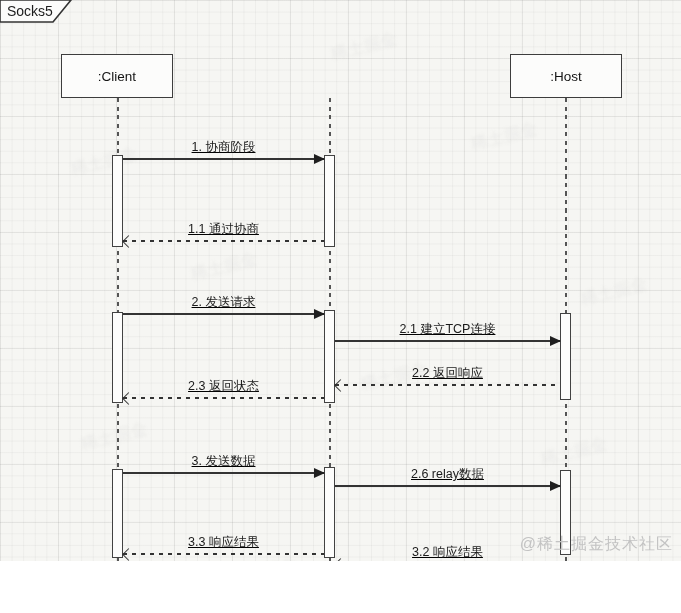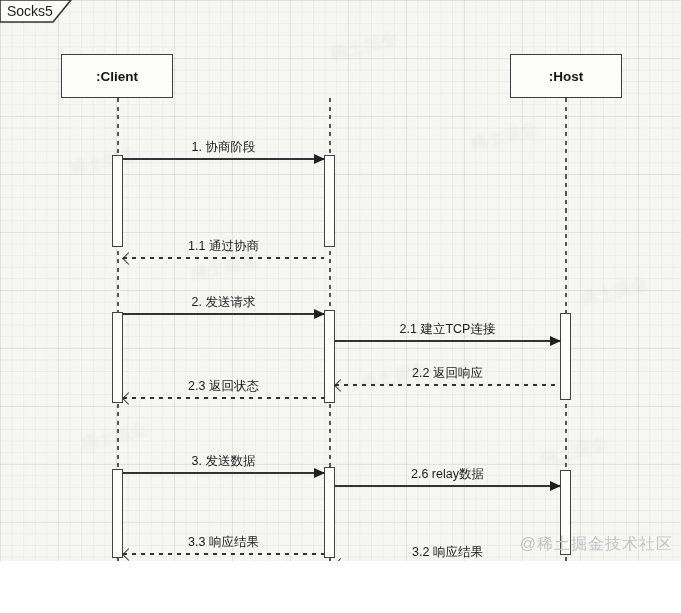--- a/index.html
+++ b/index.html
@@ -15,21 +15,21 @@
     background-size: 11.6px 11.6px, 11.6px 11.6px, 58px 58px, 58px 58px;
   }
   
   .frame-tag{position:absolute;left:0;top:0;width:80px;height:26px;}
   .frame-tag text{font-family:"Liberation Sans",sans-serif;font-size:14px;fill:#1d1d1d;}
   
   .actor{
     position:absolute;height:44px;box-sizing:border-box;
     border:1.6px solid #3d3d3d;background:#fcfcfb;
     display:flex;align-items:center;justify-content:center;
-    font-size:13.5px;color:#141414;font-weight:bold;
+    font-size:13.5px;color:#141414;
   }
   .actor.client{left:61px;top:54px;width:112px;}
   .actor.server{left:274px;top:54px;width:113px;}
   .actor.host{left:510px;top:54px;width:112px;justify-content:center;}
   
   .lifeline{
     position:absolute;width:1.7px;top:98px;height:502px;
     background:repeating-linear-gradient(180deg,#555 0 4px,transparent 4px 8.5px);
   }
   .lifeline.client{left:117px;}
@@ -43,41 +43,41 @@
   .bar.c{left:112px;} .bar.s{left:324px;} .bar.h{left:560px;}
   .bar.c1{top:155px;height:92px;}
   .bar.s1{top:155px;height:92px;}
   .bar.c2{top:312px;height:91px;}
   .bar.s2{top:310px;height:93px;}
   .bar.h2{top:313px;height:87px;}
   .bar.c3{top:469px;height:89px;}
   .bar.s3{top:467px;height:91px;}
   .bar.h3{top:470px;height:85px;}
   
-  .msg{position:absolute;}
+  .msg{position:absolute;text-decoration:underline;}
   .msg .lbl{
     display:block;height:17px;line-height:17px;text-align:center;
     font-size:12.5px;color:#1b1b1b;white-space:nowrap;
   }
   .msg .line{position:relative;margin-top:2px;height:1.7px;background:#333;}
   .msg.dashed .line{
     background:repeating-linear-gradient(90deg,#333 0 4px,transparent 4px 9px);
   }
   .msg .head-solid{
     position:absolute;right:-1px;top:-4.5px;width:0;height:0;
     border-left:11px solid #1f1f1f;border-top:5px solid transparent;border-bottom:5px solid transparent;
   }
   .msg .head-open{
     position:absolute;left:1px;top:-3.5px;width:8px;height:8px;
     border-left:1.7px solid #333;border-bottom:1.7px solid #333;
     transform:rotate(45deg);
   }
   .msg.w-cs{left:123px;width:201px;}
   .msg.w-sh{left:335px;width:225px;}
-  .msg.m1  {top:139px;} .msg.m1r {top:221px;margin-top:17px;}
+  .msg.m1  {top:139px;} .msg.m1r {top:221px;}
   .msg.m2  {top:294px;} .msg.m21 {top:321px;}
   .msg.m22 {top:365px;} .msg.m23 {top:378px;}
   .msg.m3  {top:453px;} .msg.m31 {top:466px;}
   .msg.m32 {top:526px;margin-top:18px;} .msg.m33 {top:534px;}
   
   .credit{
     position:absolute;right:8px;bottom:6px;font-size:16px;color:#c3c3c3;
     letter-spacing:1px;
   }
   .wm-tile{

